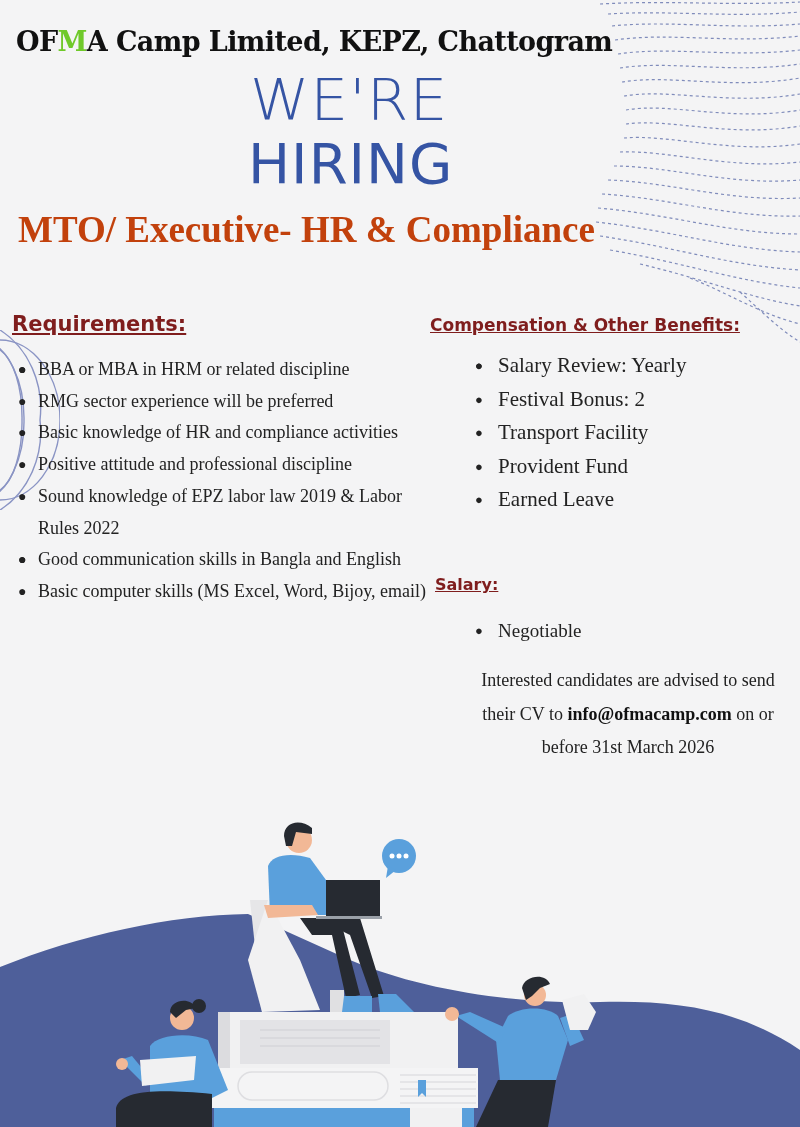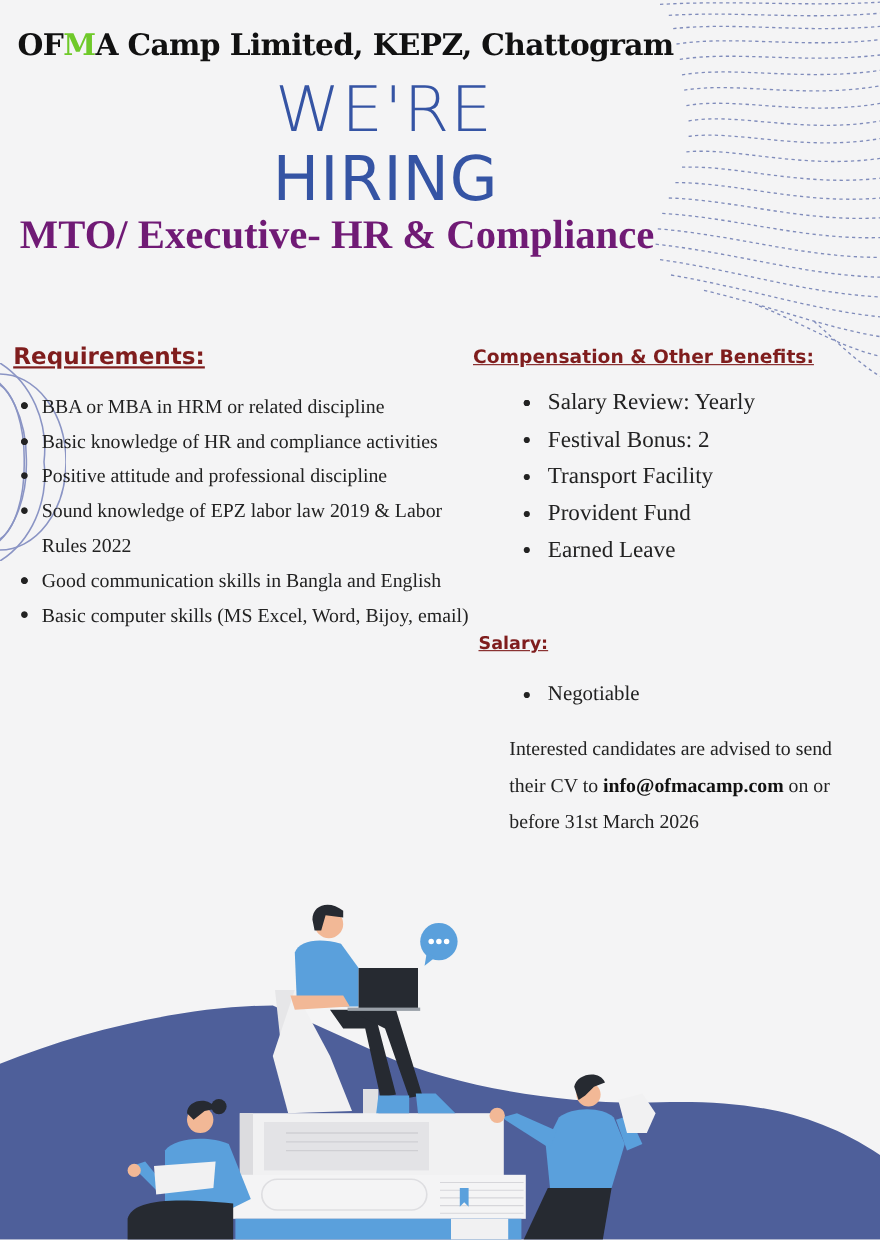--- a/index.html
+++ b/index.html
@@ -20,23 +20,23 @@
       font-family: "DejaVu Sans", sans-serif; font-weight: 200; font-size: 60px;
       color: #3554a4; letter-spacing: 1px; line-height: 1;
       transform: scaleY(0.95); -webkit-text-stroke: 0px;
     }
     .hiring {
       position: absolute; left: 248px; top: 136px;
       font-family: "DejaVu Sans", sans-serif; font-weight: normal; font-size: 56px;
       color: #3554a4; letter-spacing: 1px; line-height: 1;
     }
     .position {
-      position: absolute; left: 18px; top: 192px;
+      position: absolute; left: 18px; top: 208px;
       font-family: "Liberation Serif", serif; font-weight: bold; font-size: 37px;
-      color: #701a75; white-space: nowrap;
+      color: #c2410c; white-space: nowrap;
     }
 
     .h2 {
       position: absolute;
       font-family: "DejaVu Sans", sans-serif; font-weight: bold; color: #7f1d1d; text-decoration: underline;
     }
     .req-h { left: 12px; top: 312px; font-size: 21px; }
     .comp-h { left: 430px; top: 315px; font-size: 17px; }
     .sal-h { left: 435px; top: 575px; font-size: 16px; }
 
@@ -51,21 +51,21 @@
     .comp-list { left: 475px; top: 349px; }
     .comp-list li { font-size: 21px; line-height: 33.6px; padding-left: 23px; }
     .comp-list li .b { left: 0; top: 0; font-size: 13px; }
 
     .sal-list { left: 475px; top: 616px; }
     .sal-list li { font-size: 19px; line-height: 30px; padding-left: 23px; }
     .sal-list li .b { left: 0; top: 0; font-size: 13px; }
 
     .apply {
       position: absolute; left: 463px; top: 664px; width: 330px;
-      font-family: "Liberation Serif", serif; font-size: 18px; line-height: 33.5px; color: #222;
+      font-family: "Liberation Serif", serif; font-size: 18px; line-height: 33.5px; color: #222; text-align: center;
     }
     .apply b { color: #111; }
   </style>
 </head>
 <body>
 
 <svg class="deco" style="left:560px;top:0;" width="240" height="360" viewBox="0 0 240 360">
   <g fill="none" stroke="#5a6aa8" stroke-width="1.2" stroke-dasharray="3 3" opacity="0.75">
     <path d="M40 4 C110 0 170 6 240 2"></path>
     <path d="M48 14 C110 10 170 18 240 12"></path>
@@ -103,21 +103,21 @@
 
 <div class="company"><span>OF</span><span class="accent">M</span><span>A Camp Limited, KEPZ, Chattogram</span></div>
 <div class="were">WE'RE</div>
 <div class="hiring">HIRING</div>
 <div class="position">MTO/ Executive- HR &amp; Compliance</div>
 
 <div class="h2 req-h">Requirements:</div>
 <ul class="req-list">
   <li><span class="b">●</span></li>
   <li><span class="b">●</span><span>BBA or MBA in HRM or related discipline</span></li>
-  <li><span class="b">●</span></li>
+  <li><span class="b">●</span><span>RMG sector experience will be preferred</span></li>
   <li><span class="b">●</span><span>Basic knowledge of HR and compliance activities</span></li>
   <li><span class="b">●</span><span>Positive attitude and professional discipline</span></li>
   <li><span class="b">●</span><span>Sound knowledge of EPZ labor law 2019 &amp; Labor Rules 2022</span></li>
   <li><span class="b">●</span></li>
   <li><span class="b">●</span><span>Good communication skills in Bangla and English</span></li>
   <li><span class="b">●</span><span>Basic computer skills (MS Excel, Word, Bijoy, email)</span></li>
 </ul>
 
 <div class="h2 comp-h">Compensation &amp; Other Benefits:</div>
 <ul class="comp-list">

